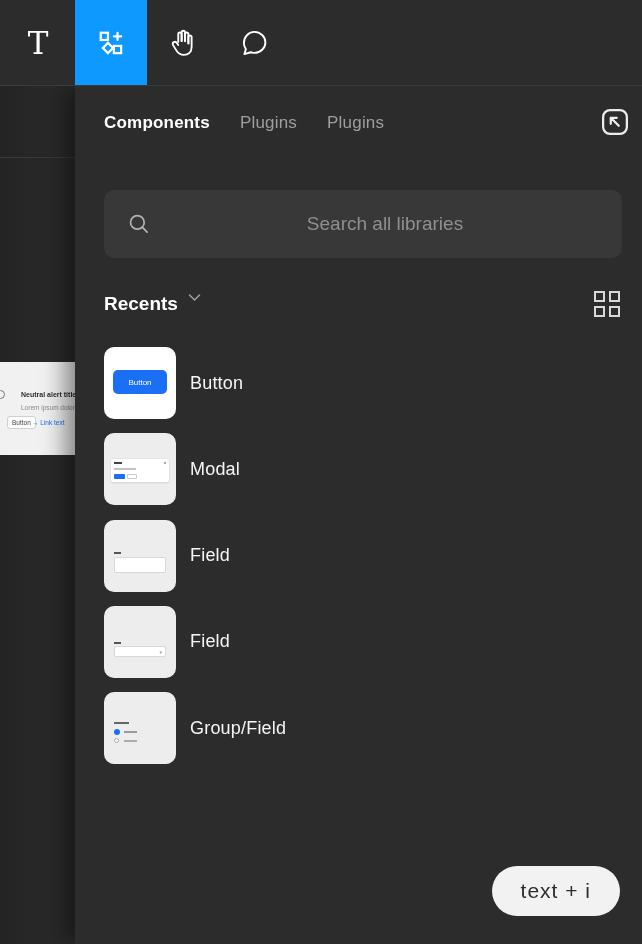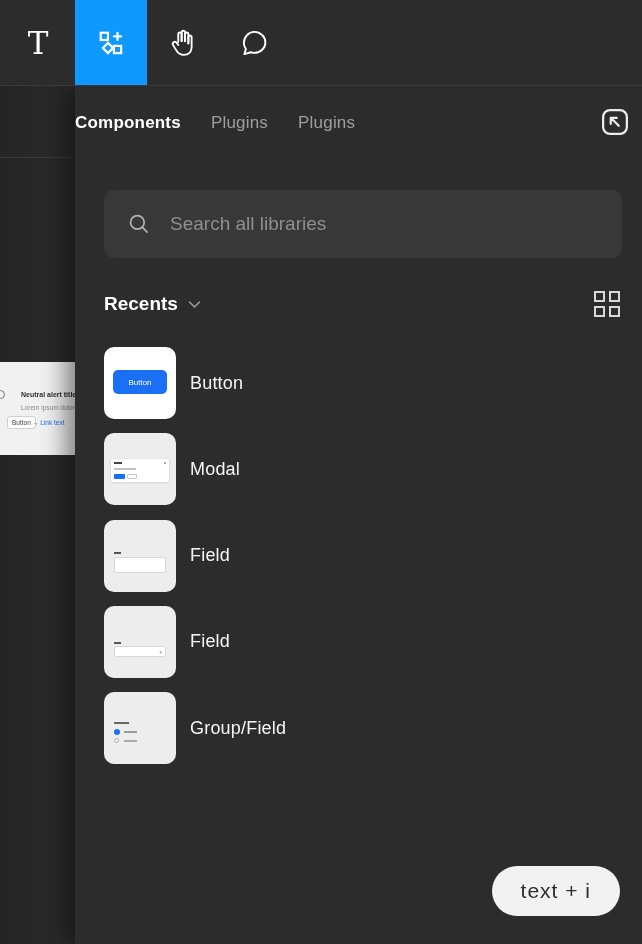--- a/index.html
+++ b/index.html
@@ -65,46 +65,46 @@
   }
 
   
   .panel{
     position:absolute; left:75px; top:86px; right:0; bottom:0;
     background:#2c2c2c;
     box-shadow:-10px 0 22px rgba(0,0,0,.45);
   }
   .tabs-row{
     position:absolute; left:0; top:0; right:0; height:74px;
-    display:flex; align-items:center; gap:30px; 
+    display:flex; align-items:center; gap:30px; padding-left:29px;
   }
   .tab{ font-size:17px; color:#9e9e9e; cursor:pointer; letter-spacing:.2px; }
   .tab.active{ color:#fff; font-weight:700; }
   .popout-btn{
     position:absolute; top:21px; right:12px; width:30px; height:30px;
     display:flex; align-items:center; justify-content:center; cursor:pointer;
   }
 
   .searchbar{
     position:absolute; left:29px; right:20px; top:104px; height:68px;
     background:#383838; border-radius:10px;
     display:flex; align-items:center; padding:0 22px; gap:18px;
   }
   .searchbar input{
     flex:1; background:transparent; border:none; outline:none;
     font-family:"Liberation Sans", sans-serif;
-    font-size:19px; color:#e8e8e8;
+    font-size:19px; color:#e8e8e8;text-align:center;
   }
   .searchbar input::placeholder{ color:#8f8f8f; }
 
   .recents-row{
     position:absolute; left:29px; right:22px; top:202px; height:32px;
     display:flex; align-items:center;
   }
-  .recents-toggle{ display:flex; align-items:center; gap:10px; cursor:pointer; }
+  .recents-toggle{ display:flex; align-items:flex-start; gap:10px; cursor:pointer; }
   .recents-label{ font-size:19px; font-weight:700; color:#fff; }
   .grid-toggle{
     margin-left:auto; display:grid; grid-template-columns:11px 11px;
     grid-template-rows:11px 11px; gap:4px; cursor:pointer;
   }
   .grid-toggle span{ border:2.5px solid #d9d9d9; background:transparent; }
 
   .component-list{ position:absolute; left:29px; right:20px; top:261px; }
   .component-item{
     display:flex; align-items:center; gap:14px;

